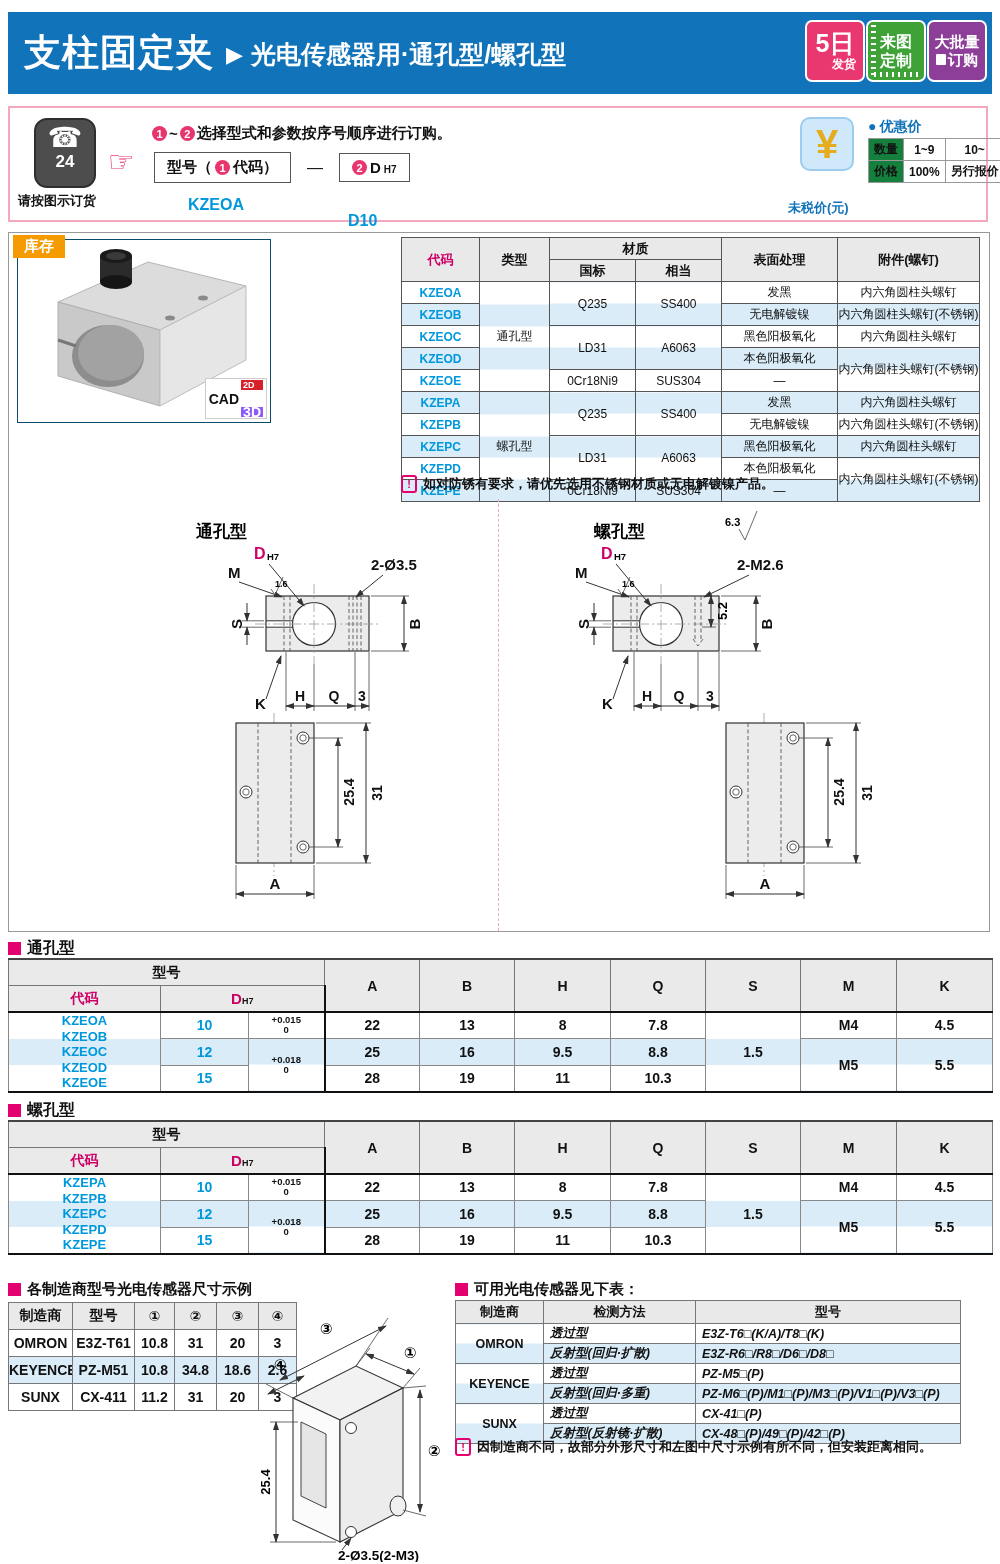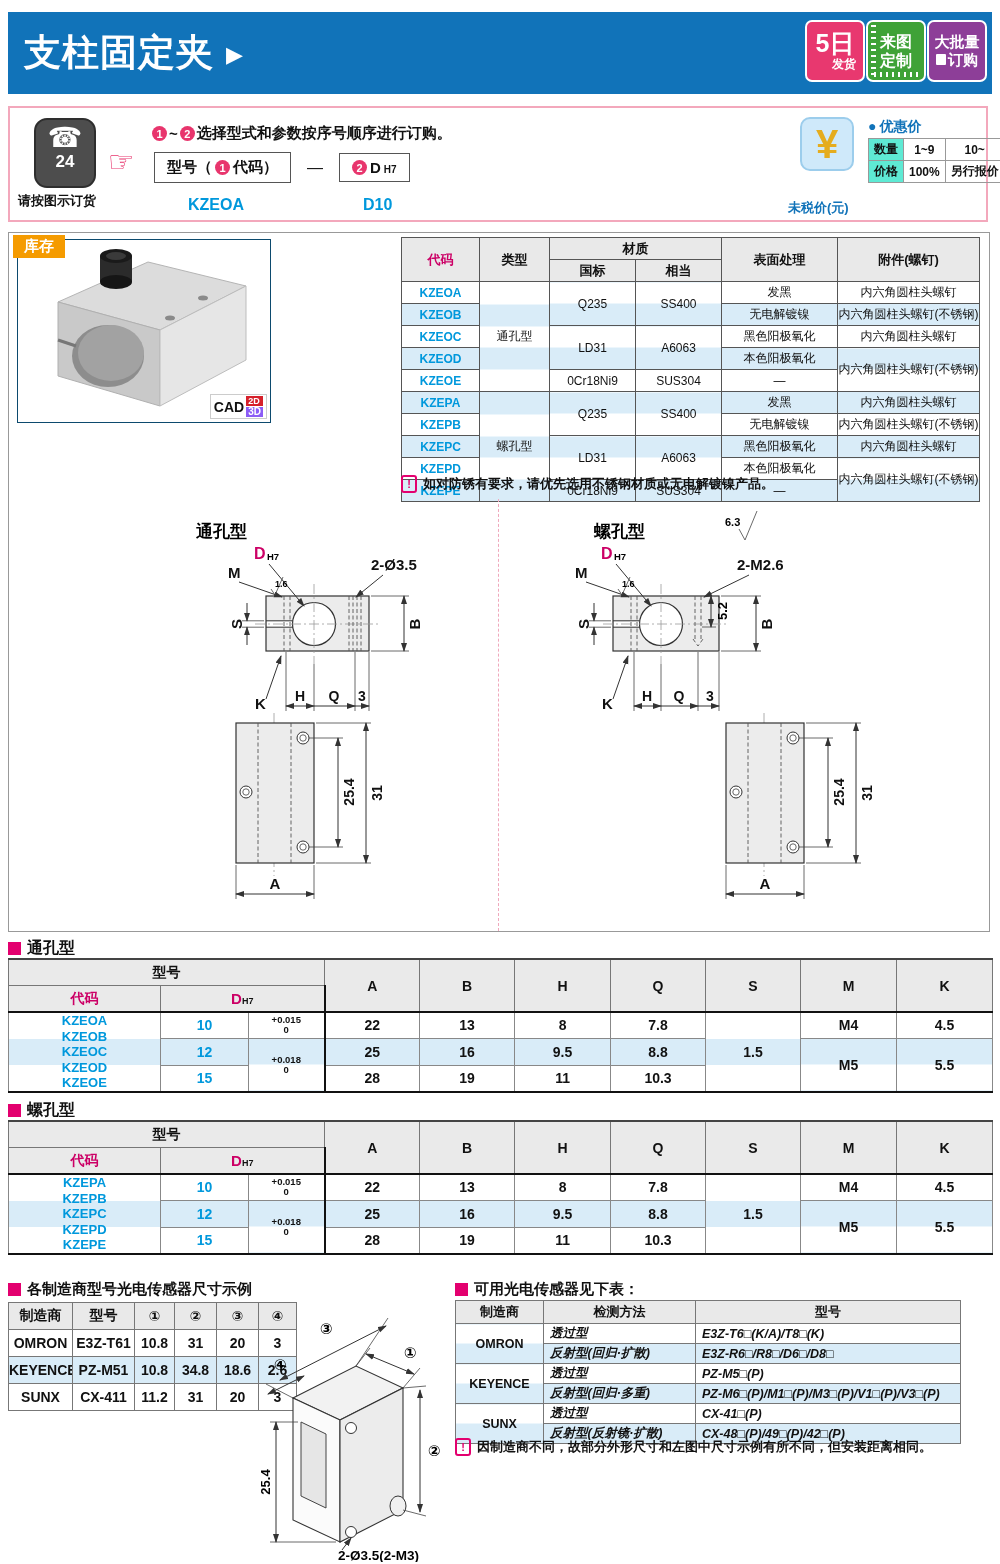--- a/index.html
+++ b/index.html
@@ -30,38 +30,38 @@
   .phone .glyph{font-size:28px;line-height:36px;display:block;}
   .phone .num{font-size:17px;font-weight:bold;display:block;margin-top:-4px;}
   .phone-cap{position:absolute;left:8px;top:84px;width:110px;font-size:13px;font-weight:bold;}
   .hand{position:absolute;left:98px;top:36px;color:#e8356d;font-size:30px;}
   .cnum{display:inline-flex;width:15px;height:15px;border-radius:50%;background:#e8356d;color:#fff;font-size:11px;font-weight:bold;align-items:center;justify-content:center;}
   .instr{position:absolute;left:142px;top:16px;font-size:15px;font-weight:bold;display:flex;align-items:center;gap:2px;}
   .mbox-row{position:absolute;left:144px;top:44px;display:flex;align-items:center;gap:16px;}
   .mbox{border:1.5px solid #555;padding:5px 12px;font-size:15px;font-weight:bold;display:flex;align-items:center;gap:3px;background:#fff;}
   .sub7{font-size:10px;font-weight:bold;align-self:flex-end;margin-bottom:1px;}
   .ex{position:absolute;top:88px;color:#0098dc;font-size:16px;font-weight:bold;}
-  .ex1{left:178px;} .ex2{left:353px;}
+  .ex1{left:178px;} .ex2{left:338px;margin-top:16px;}
   .yen{position:absolute;left:790px;top:9px;width:54px;height:54px;background:#cfe9fa;border:2px solid #9ccdec;border-radius:10px;color:#e5ac1e;font-size:40px;font-weight:bold;display:flex;align-items:center;justify-content:center;box-sizing:border-box;}
   .untaxed{position:absolute;left:778px;top:70px;color:#1173b9;font-size:13px;font-weight:bold;margin-top:21px;}
   .prc-hdr{position:absolute;left:858px;top:10px;color:#1173b9;font-size:14px;font-weight:bold;}
   .prc-hdr .dot{color:#1173b9;margin-right:3px;}
   .prc-tbl{position:absolute;left:858px;top:30px;border-collapse:collapse;font-size:12px;}
   .prc-tbl td{border:1px solid #999;padding:2px 5px;text-align:center;font-weight:bold;white-space:nowrap;}
-  .prc-lbl{background:#5eead4;}
+  .prc-lbl{background:#15803d;}
 
   
   .main{position:absolute;left:8px;top:232px;width:982px;height:700px;border:1px solid #999;box-sizing:border-box;}
   .photo-box{position:absolute;left:8px;top:6px;width:252px;height:182px;border:1px solid #0c4a6e;}
   .stock{position:absolute;left:-5px;top:-5px;background:#f59b00;color:#fff;font-size:15px;font-weight:bold;padding:2px 11px;z-index:2;}
   .cad{position:absolute;right:3px;bottom:3px;display:flex;align-items:center;border:1px solid #ccc;background:#fff;padding:1px 3px;}
   .cad-txt{font-weight:bold;font-size:14px;}
   .cad-chips{display:flex;flex-direction:column;margin-left:2px;gap:1px;}
   .chip2d{background:#d6202a;color:#fff;font-size:9px;font-weight:bold;padding:0 2px;line-height:10px;}
-  .chip3d{background:#8b5cf6;color:#fff;font-size:10px;font-weight:bold;padding:0 2px;line-height:10px;}
+  .chip3d{background:#8b5cf6;color:#fff;font-size:14px;font-weight:bold;padding:0 2px;line-height:10px;margin-top:16px;}
 
   .mat-tbl{position:absolute;left:392px;top:4px;border-collapse:collapse;table-layout:fixed;}
   .mat-tbl td{border:1px solid #555;text-align:center;font-size:12px;padding:0;height:21px;overflow:hidden;white-space:nowrap;}
   .mat-tbl .hd{background:#e9e9e9;font-size:13px;font-weight:bold;}
   .magenta{color:#cc0066;}
   .codetxt{color:#0098dc;font-weight:bold;font-size:13px;}
   .stripe{background:#d9ecf8;}
   .grad3{background:linear-gradient(to bottom,#fff 33.4%,#d9ecf8 33.4%,#d9ecf8 66.7%,#fff 66.7%);}
   .gradT{background:linear-gradient(to bottom,#d9ecf8 50%,#fff 50%);}
   .gradB{background:linear-gradient(to bottom,#fff 50%,#d9ecf8 50%);}
@@ -107,20 +107,21 @@
   .lbltxt{font-size:15px;font-weight:bold;fill:#111;}
 </style>
 </head>
 <body>
 
 <div class="page">
 
   <div class="hdr">
     <span class="hdr-title">支柱固定夹</span>
     <span class="hdr-arrow">▶</span>
+    <span class="hdr-sub">光电传感器用·通孔型/螺孔型</span>
     <div class="badges">
       <div class="badge b1">
         <span class="l1">5日</span>
         <span class="l2">发货</span>
       </div>
       <div class="badge b2">
         <span class="l">来图</span>
         <span class="l">定制</span>
       </div>
       <div class="badge b3">

